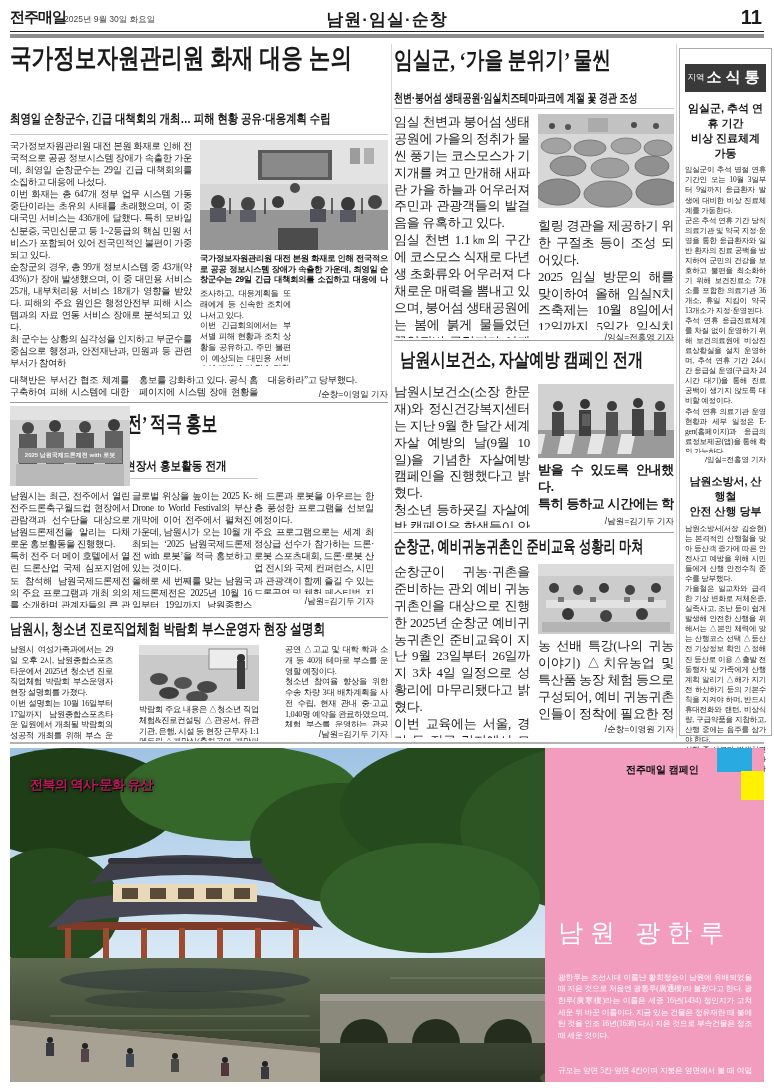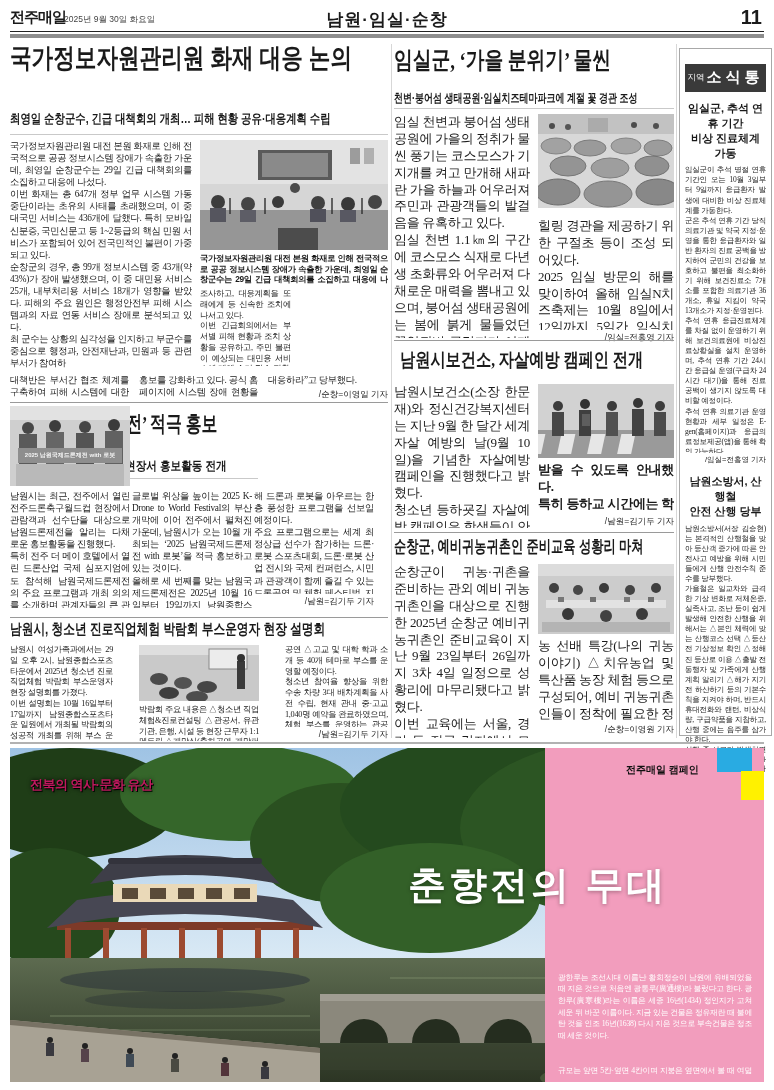--- a/index.html
+++ b/index.html
@@ -428,21 +428,21 @@
       </g>
       <ellipse cx="690" cy="320" rx="90" ry="22" fill="#3c4a33"></ellipse>
       <ellipse cx="600" cy="330" rx="70" ry="14" fill="#465539"></ellipse>
     </svg>
 
     <div class="pink-panel"></div>
     <div class="feat-tag gothic">전북의 역사·문화 유산</div>
     <div class="campaign-label gothic">전주매일 캠페인</div>
     <div class="sq-blue"></div>
     <div class="sq-yellow"></div>
-    <div class="feat-title gothic">춘향전의 무대</div>
+    <div class="feat-subtitle">남원 광한루</div>
     <div class="feat-body">
       <span>광한루는 조선시대 이름난 황희정승이 남원에 유배되었을 때 지은 것으로 처음엔 광통루(廣通樓)라 불렀다고 한다. 광한루(廣寒樓)라는 이름은 세종 16년(1434) 정인지가 고쳐 세운 뒤 바꾼 이름이다. 지금 있는 건물은 정유재란 때 불에 탄 것을 인조 16년(1638) 다시 지은 것으로 부속건물은 정조 때 세운 것이다.</span><br><br>
       <span>규모는 앞면 5칸·옆면 4칸이며 지붕은 옆면에서 볼 때 여덟 팔(八)자 모양을 한 팔작지붕이다. 누마루 주변에는 난간을 둘렀고 기둥 사이에는 4면 모두 문을 달아 놓았는데, 여름에는 사방이 트이게끔 안쪽으로 걷어 올릴 수 있도록 해 놓았다. 또한 누의 동쪽에 있는 앞면 2칸·옆면 1칸의 부속건물은 주위로 툇마루와 난간을 둘렀고 안쪽은 온돌방으로 꾸며 놓았다. 뒷면 가운데 칸에 있는 계단은 조선 후기에 만든 것이다.</span><br><br>
       
     </div>
   </section>
 
 </div>
 
 </body></html>

